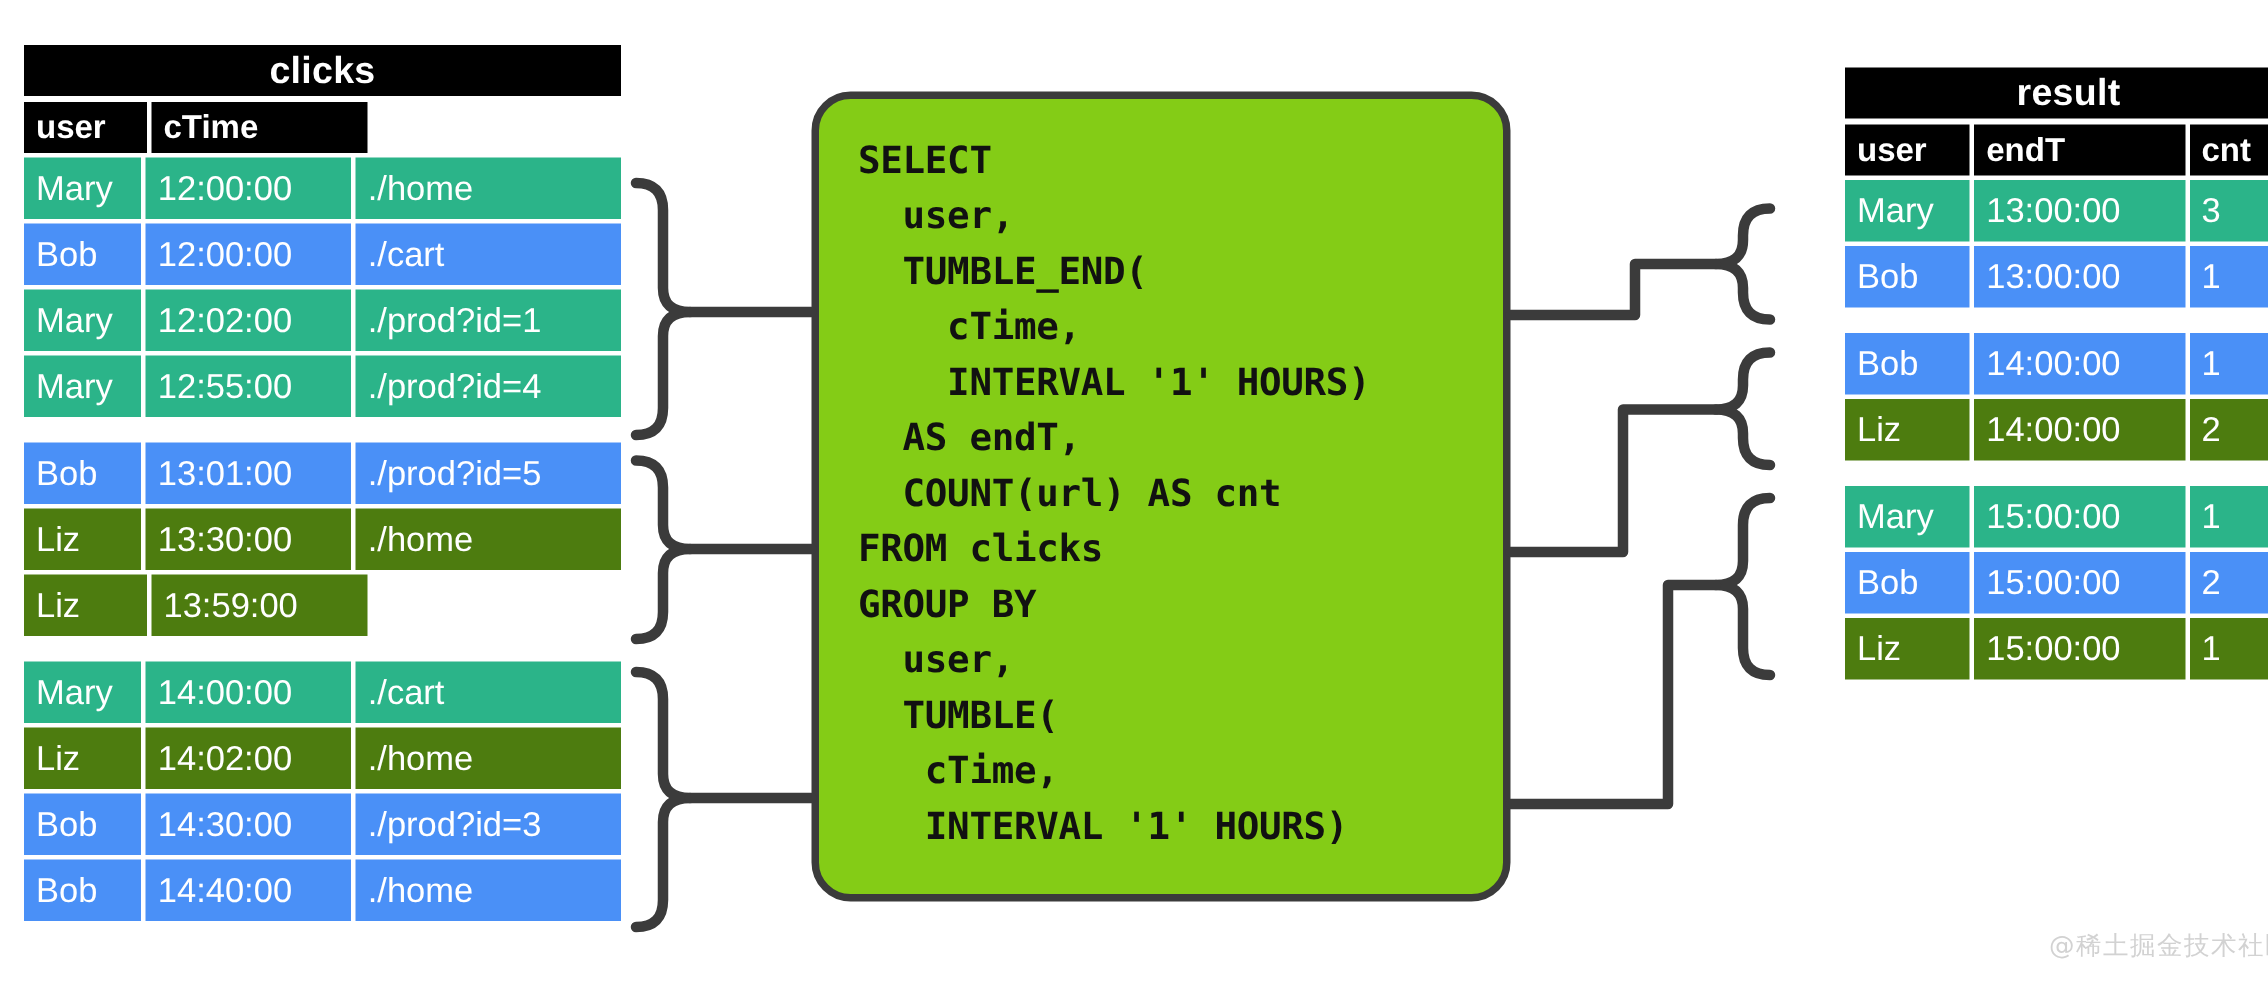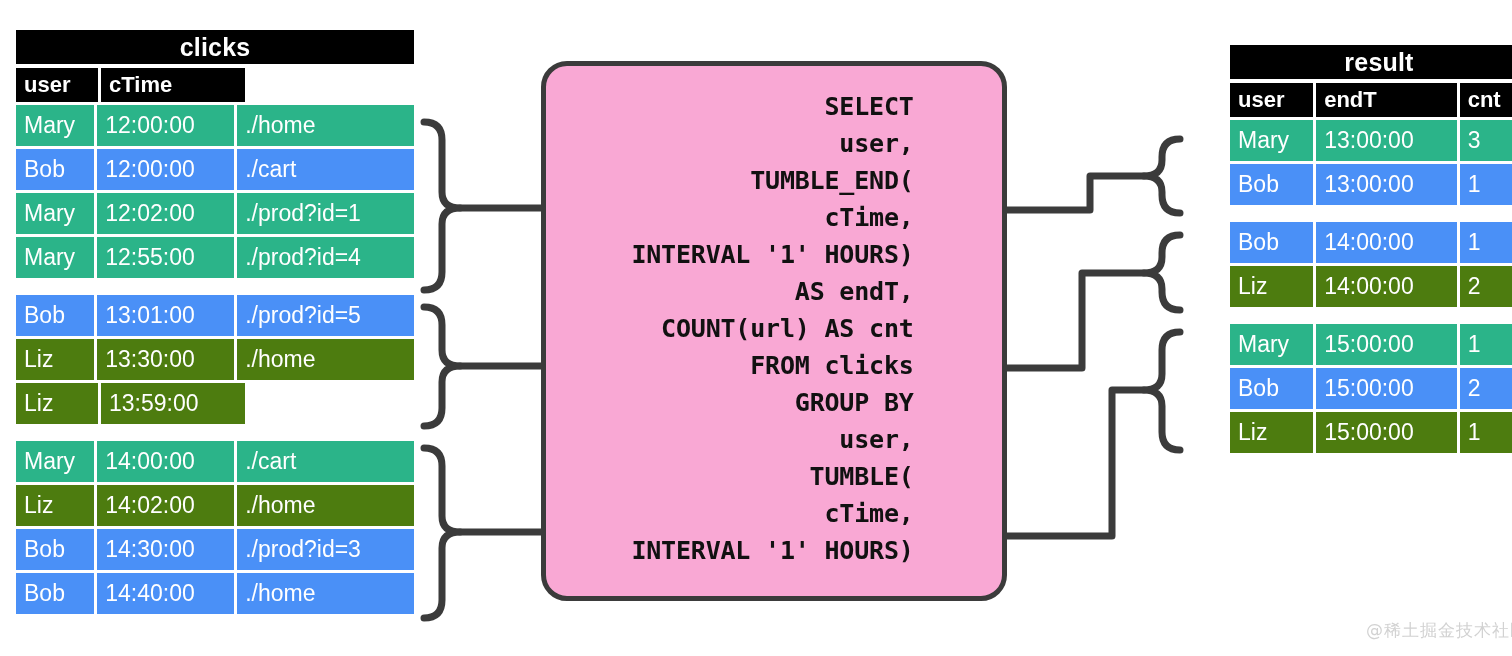--- a/index.html
+++ b/index.html
@@ -49,23 +49,22 @@
   
   #result{left:1184px;top:45px;width:298px;margin-left:46px;}
   #result .tbl-title{width:298px;}
   #result .w1{width:84px;}
   #result .w2{width:142px;}
   #result .w3{width:69px;}
 
   
   #querybox{
     position:absolute;left:541px;top:61px;width:466px;height:540px;
-    background:#f9a8d4;border:5px solid #3b3b3b;border-radius:26px;
+    background:#84cc16;border:5px solid #3b3b3b;border-radius:26px;
     box-sizing:border-box;
-    text-align:right;
   }
   #querytext{
     position:absolute;left:26px;top:22px;
     font-family:"DejaVu Sans Mono","Liberation Mono",monospace;
     font-size:25px;line-height:37px;color:#111;
     white-space:pre;font-weight:bold;letter-spacing:-0.2px;
   }
 
   
   #wires{position:absolute;left:0;top:0;width:1512px;height:656px;pointer-events:none;}

